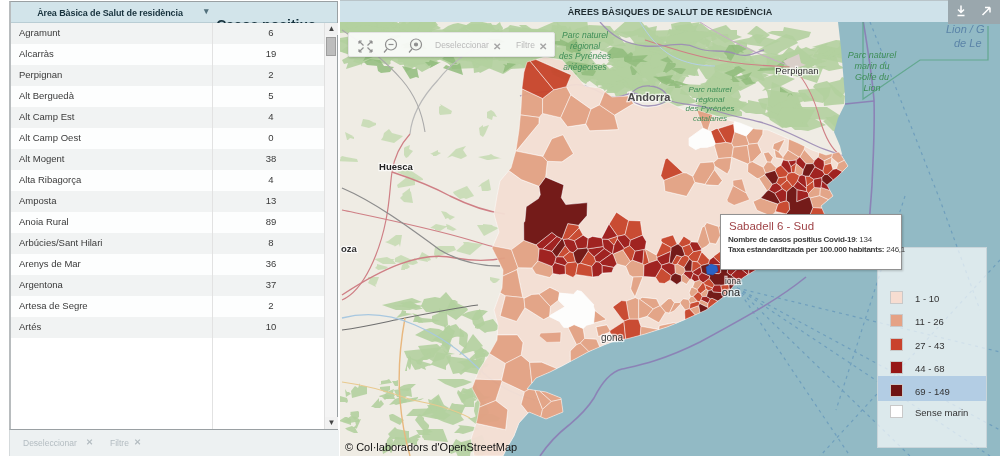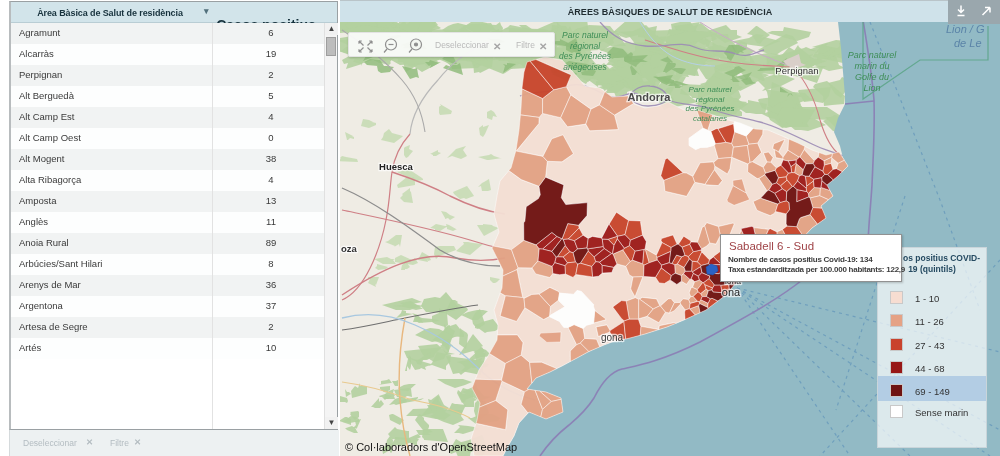--- a/index.html
+++ b/index.html
@@ -18,25 +18,25 @@
 .sbtn{position:absolute;left:0;width:13px;height:12px;background:#f1f1f1;color:#444;font-size:8px;text-align:center;line-height:12px}
 .sthumb{position:absolute;left:1px;top:14px;width:10px;height:19px;background:#bdbdbd;border:1px solid #9e9e9e}
 .footbar{position:absolute;left:9px;top:430px;width:330px;height:26px;background:#edf1f2;border-left:1px solid #d5dadc}
 .footbar span{color:#b3bcc1;font-size:8.5px}
 .fx{color:#a9b2b7;font-weight:bold;font-size:10px}
 .map{position:absolute;left:340px;top:0;width:660px;height:456px}
 .mtitle{position:absolute;left:0;top:0;right:0;height:22px;background:#cfe2ea;border-top:1px solid #b9c4c9;text-align:center;font-size:9px;font-weight:bold;color:#1f2b30;line-height:23px;letter-spacing:.1px}
 .mbtns{position:absolute;right:0;top:0;width:52px;height:24px;background:#9aa7ad;color:#fff}
 svg.mp{position:absolute;left:0;top:22px}
 .toolbar{position:absolute;left:8px;top:32px;width:207px;height:25px;background:rgba(252,252,252,.92);border:1px solid #e3e3e3;border-radius:2px;box-shadow:0 1px 2px rgba(0,0,0,.15)}
-.tooltip{position:absolute;left:380px;top:234px;width:182px;height:48px;background:#fff;border:1px solid #919191;box-shadow:1px 1px 2px rgba(0,0,0,.2)}
+.tooltip{position:absolute;left:380px;top:214px;width:182px;height:56px;background:#fff;border:1px solid #919191;box-shadow:1px 1px 2px rgba(0,0,0,.2)}
 .tt1{position:absolute;left:8px;top:5px;font-size:11.5px;color:#a04448;font-weight:500}
 .tt2{position:absolute;left:7px;top:20px;font-size:8px;color:#3d3d3d;font-weight:bold;white-space:nowrap;letter-spacing:-.25px}
 .tt3{position:absolute;left:7px;top:30px;font-size:8px;color:#3d3d3d;font-weight:bold;white-space:nowrap;letter-spacing:-.25px}
-.tt2 i,.tt3 i{font-style:normal;font-weight:bold}
+.tt2 i,.tt3 i{font-style:normal;font-weight:normal}
 .legend{position:absolute;left:537px;top:247px;width:110px;height:201px;background:rgba(255,255,255,.68);border:1px solid rgba(190,200,206,.6)}
 .lt{position:absolute;top:5px;left:0;right:0;text-align:center;font-size:8.5px;font-weight:bold;color:#254a61;line-height:11px;white-space:nowrap}
 .lrow{position:absolute;left:12px;font-size:9.5px;color:#333}
 .sw{position:absolute;left:0;top:0;width:13px;height:13px;border:1px solid #c9c9c9}
 .lbl{position:absolute;left:25px;top:2px;white-space:nowrap}
 .hl{position:absolute;left:0px;top:128px;width:108px;height:25px;background:#b3cde4}
 .attr{position:absolute;left:5px;top:441px;font-size:11px;color:#141414}
 </style></head><body>
 <div class="tbl">
 <div class="thead">
@@ -73,24 +73,20 @@
         <span class="rn">Alt Mogent</span>
         <span class="rv">38</span>
       </div>
       <div class="row">
         <span class="rn">Alta Ribagorça</span>
         <span class="rv">4</span>
       </div>
       <div class="row">
         <span class="rn">Amposta</span>
         <span class="rv">13</span>
-      </div>
-      <div class="row">
-        <span class="rn">Anglès</span>
-        <span class="rv">11</span>
       </div>
       <div class="row">
         <span class="rn">Anoia Rural</span>
         <span class="rv">89</span>
       </div>
       <div class="row">
         <span class="rn">Arbúcies/Sant Hilari</span>
         <span class="rv">8</span>
       </div>
       <div class="row">
@@ -839,24 +835,20 @@
       <text x="954" y="47" font-size="11" style="font-style:italic" fill="#5b84a8">de Le</text>
     </svg>
 <div class="mtitle">ÀREES BÀSIQUES DE SALUT DE RESIDÈNCIA</div>
 <div class="mbtns">
 <svg width="52" height="23" viewBox="0 0 52 23">
         <path d="M13 5.5v6.5M10 9.5l3 3l3-3M9.5 15.5h7" stroke="#fff" stroke-width="1.5" fill="none"></path>
         <path d="M34.5 15l7.5-7.5M42 7.5h-5M42 7.5v5" stroke="#fff" stroke-width="1.5" fill="none"></path>
       </svg>
 </div>
 <div class="legend">
-<div class="lt">
-        <span style="display:block;text-align:left;padding-left:25px">os positius COVID-</span>
-        <span style="display:block">19 (quintils)</span>
-      </div>
 <div class="hl"></div>
 <div class="lrow" style="top:43px">
         <div class="sw" style="background:#f7ddd1"></div>
         <div class="lbl">1 - 10</div>
       </div>
 <div class="lrow" style="top:66px">
         <div class="sw" style="background:#e5a285"></div>
         <div class="lbl">11 - 26</div>
       </div>
 <div class="lrow" style="top:90px">
@@ -889,16 +881,16 @@
 </g>
 <text x="86" y="15" font-size="8.5" fill="#b9b9b9">Deseleccionar</text>
 <text x="144" y="16.5" font-size="10" font-weight="bold" fill="#a6a6a6">✕</text>
 <text x="167" y="15" font-size="8.5" fill="#b9b9b9">Filtre</text>
 <text x="190" y="16.5" font-size="10" font-weight="bold" fill="#a6a6a6">✕</text>
 </svg>
 </div>
 <div class="tooltip">
       <div class="tt1">Sabadell 6 - Sud</div>
       <div class="tt2">Nombre de casos positius Covid-19<i>: 134</i></div>
-      <div class="tt3">Taxa estandarditzada per 100.000 habitants:<i> 122,9</i></div>
+      <div class="tt3">Taxa estandarditzada per 100.000 habitants:<i> 246,1</i></div>
     </div>
 <div class="attr">© Col·laboradors d'OpenStreetMap</div>
 </div>
 
 </body></html>

